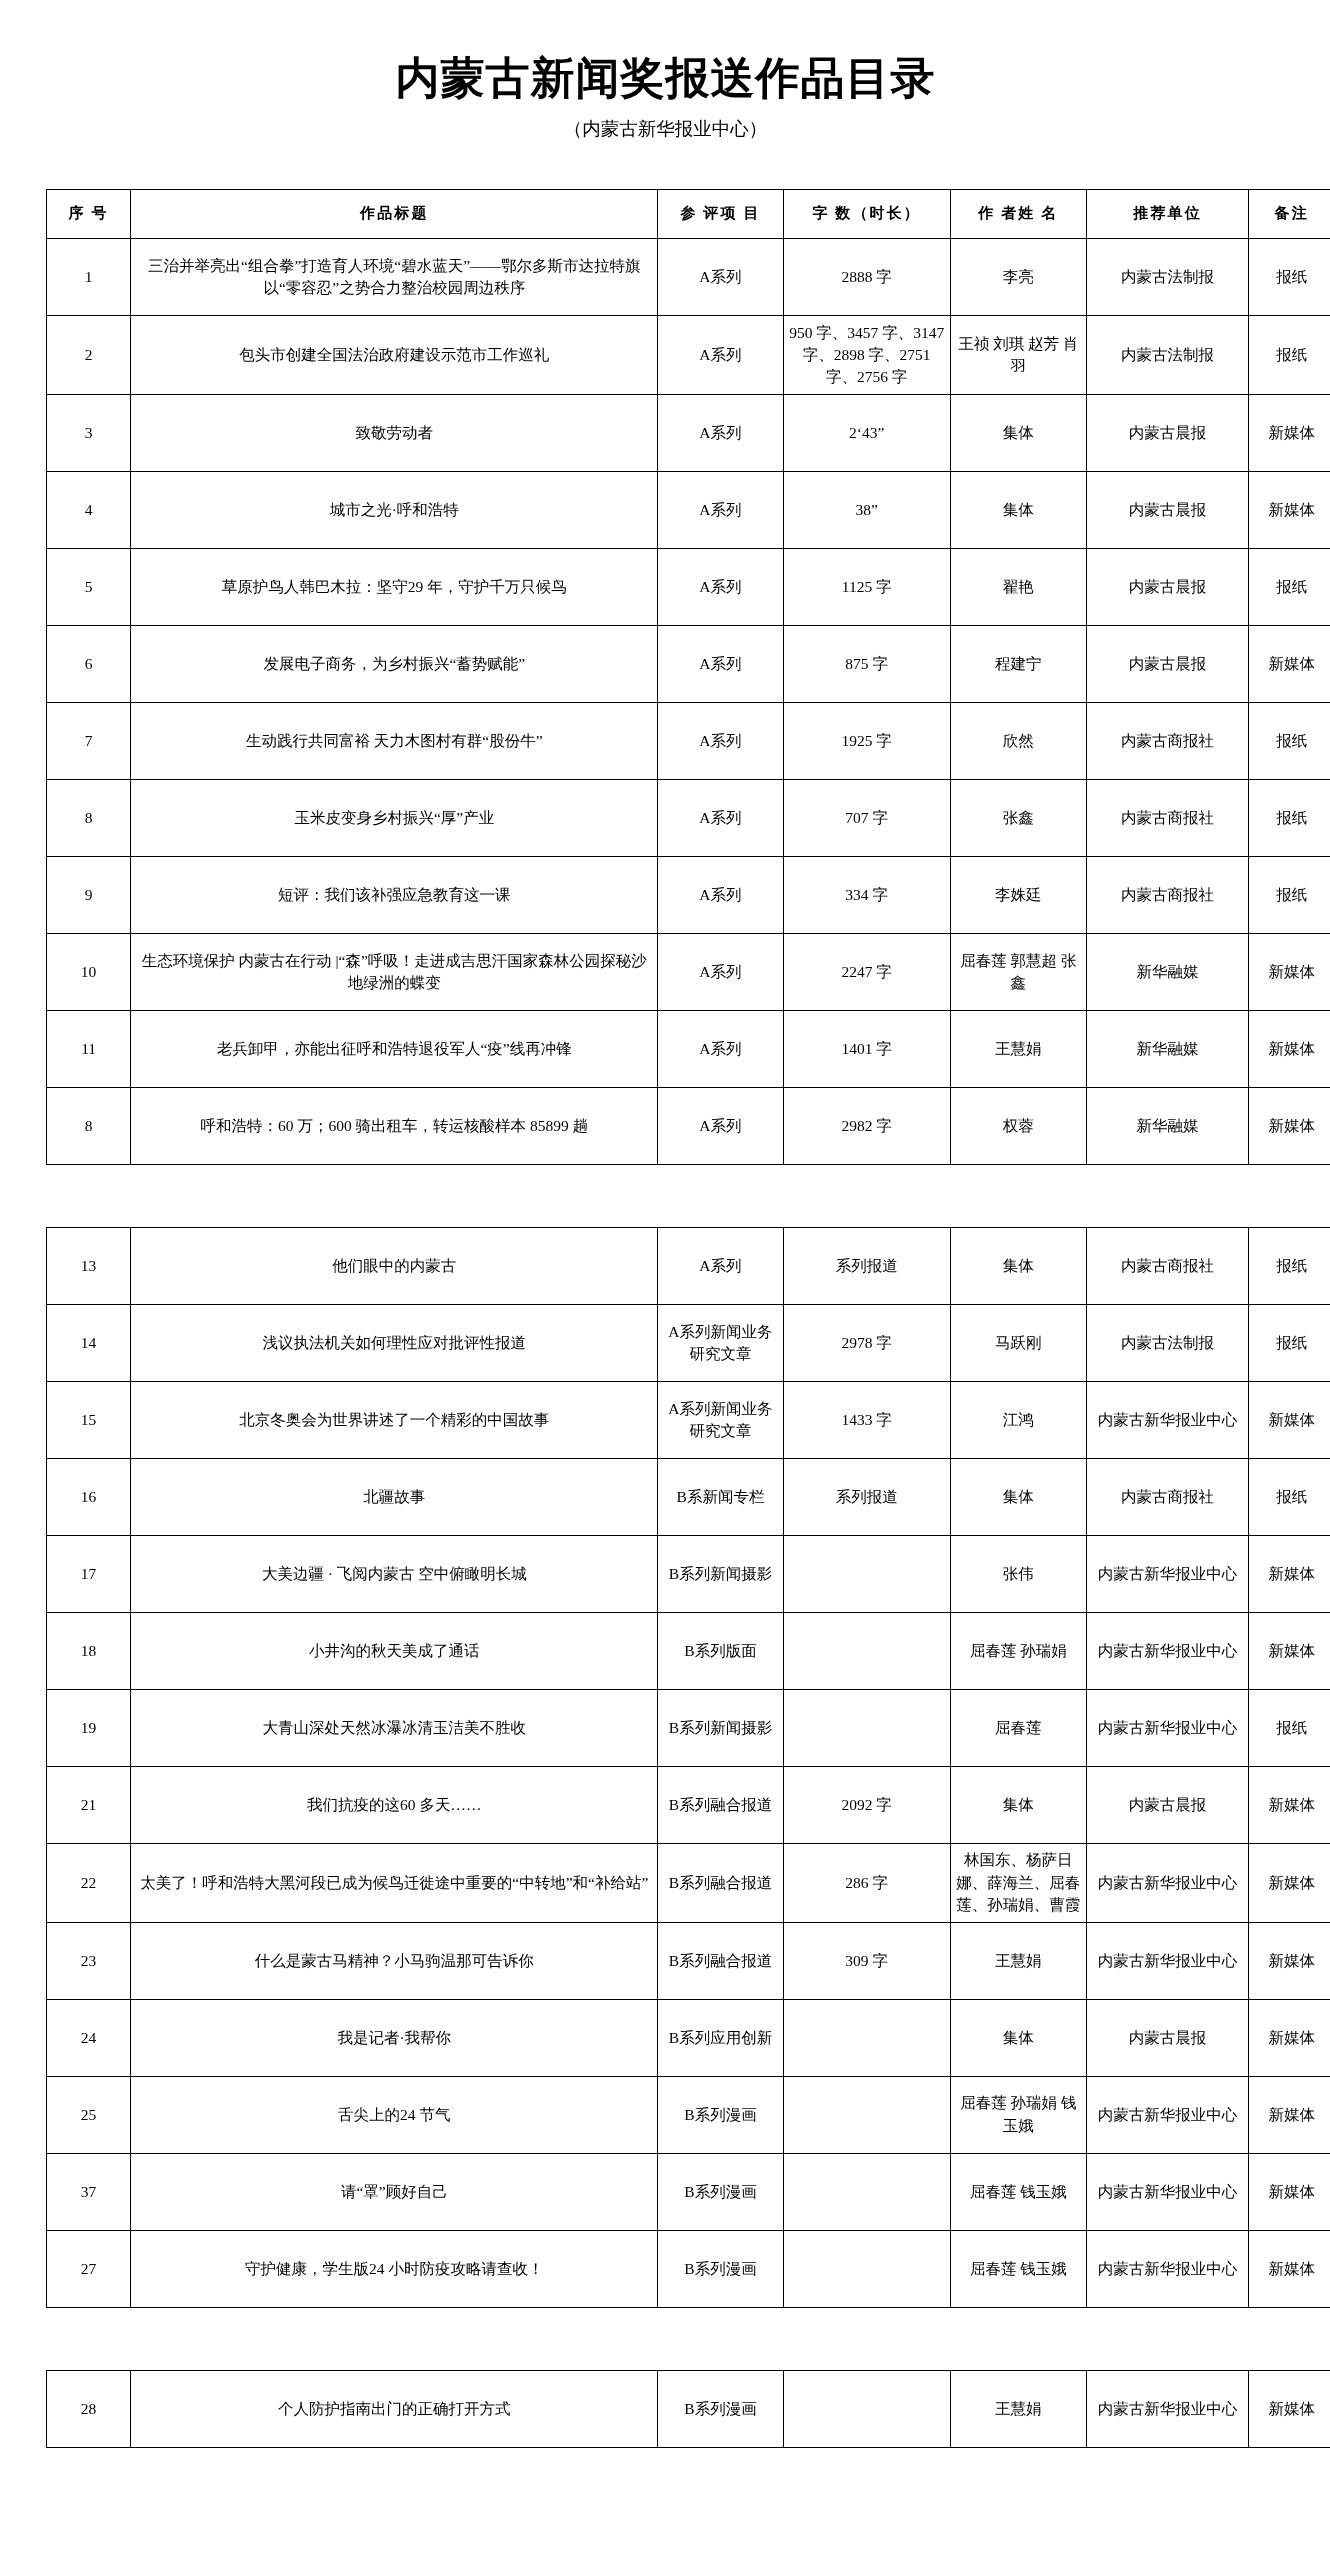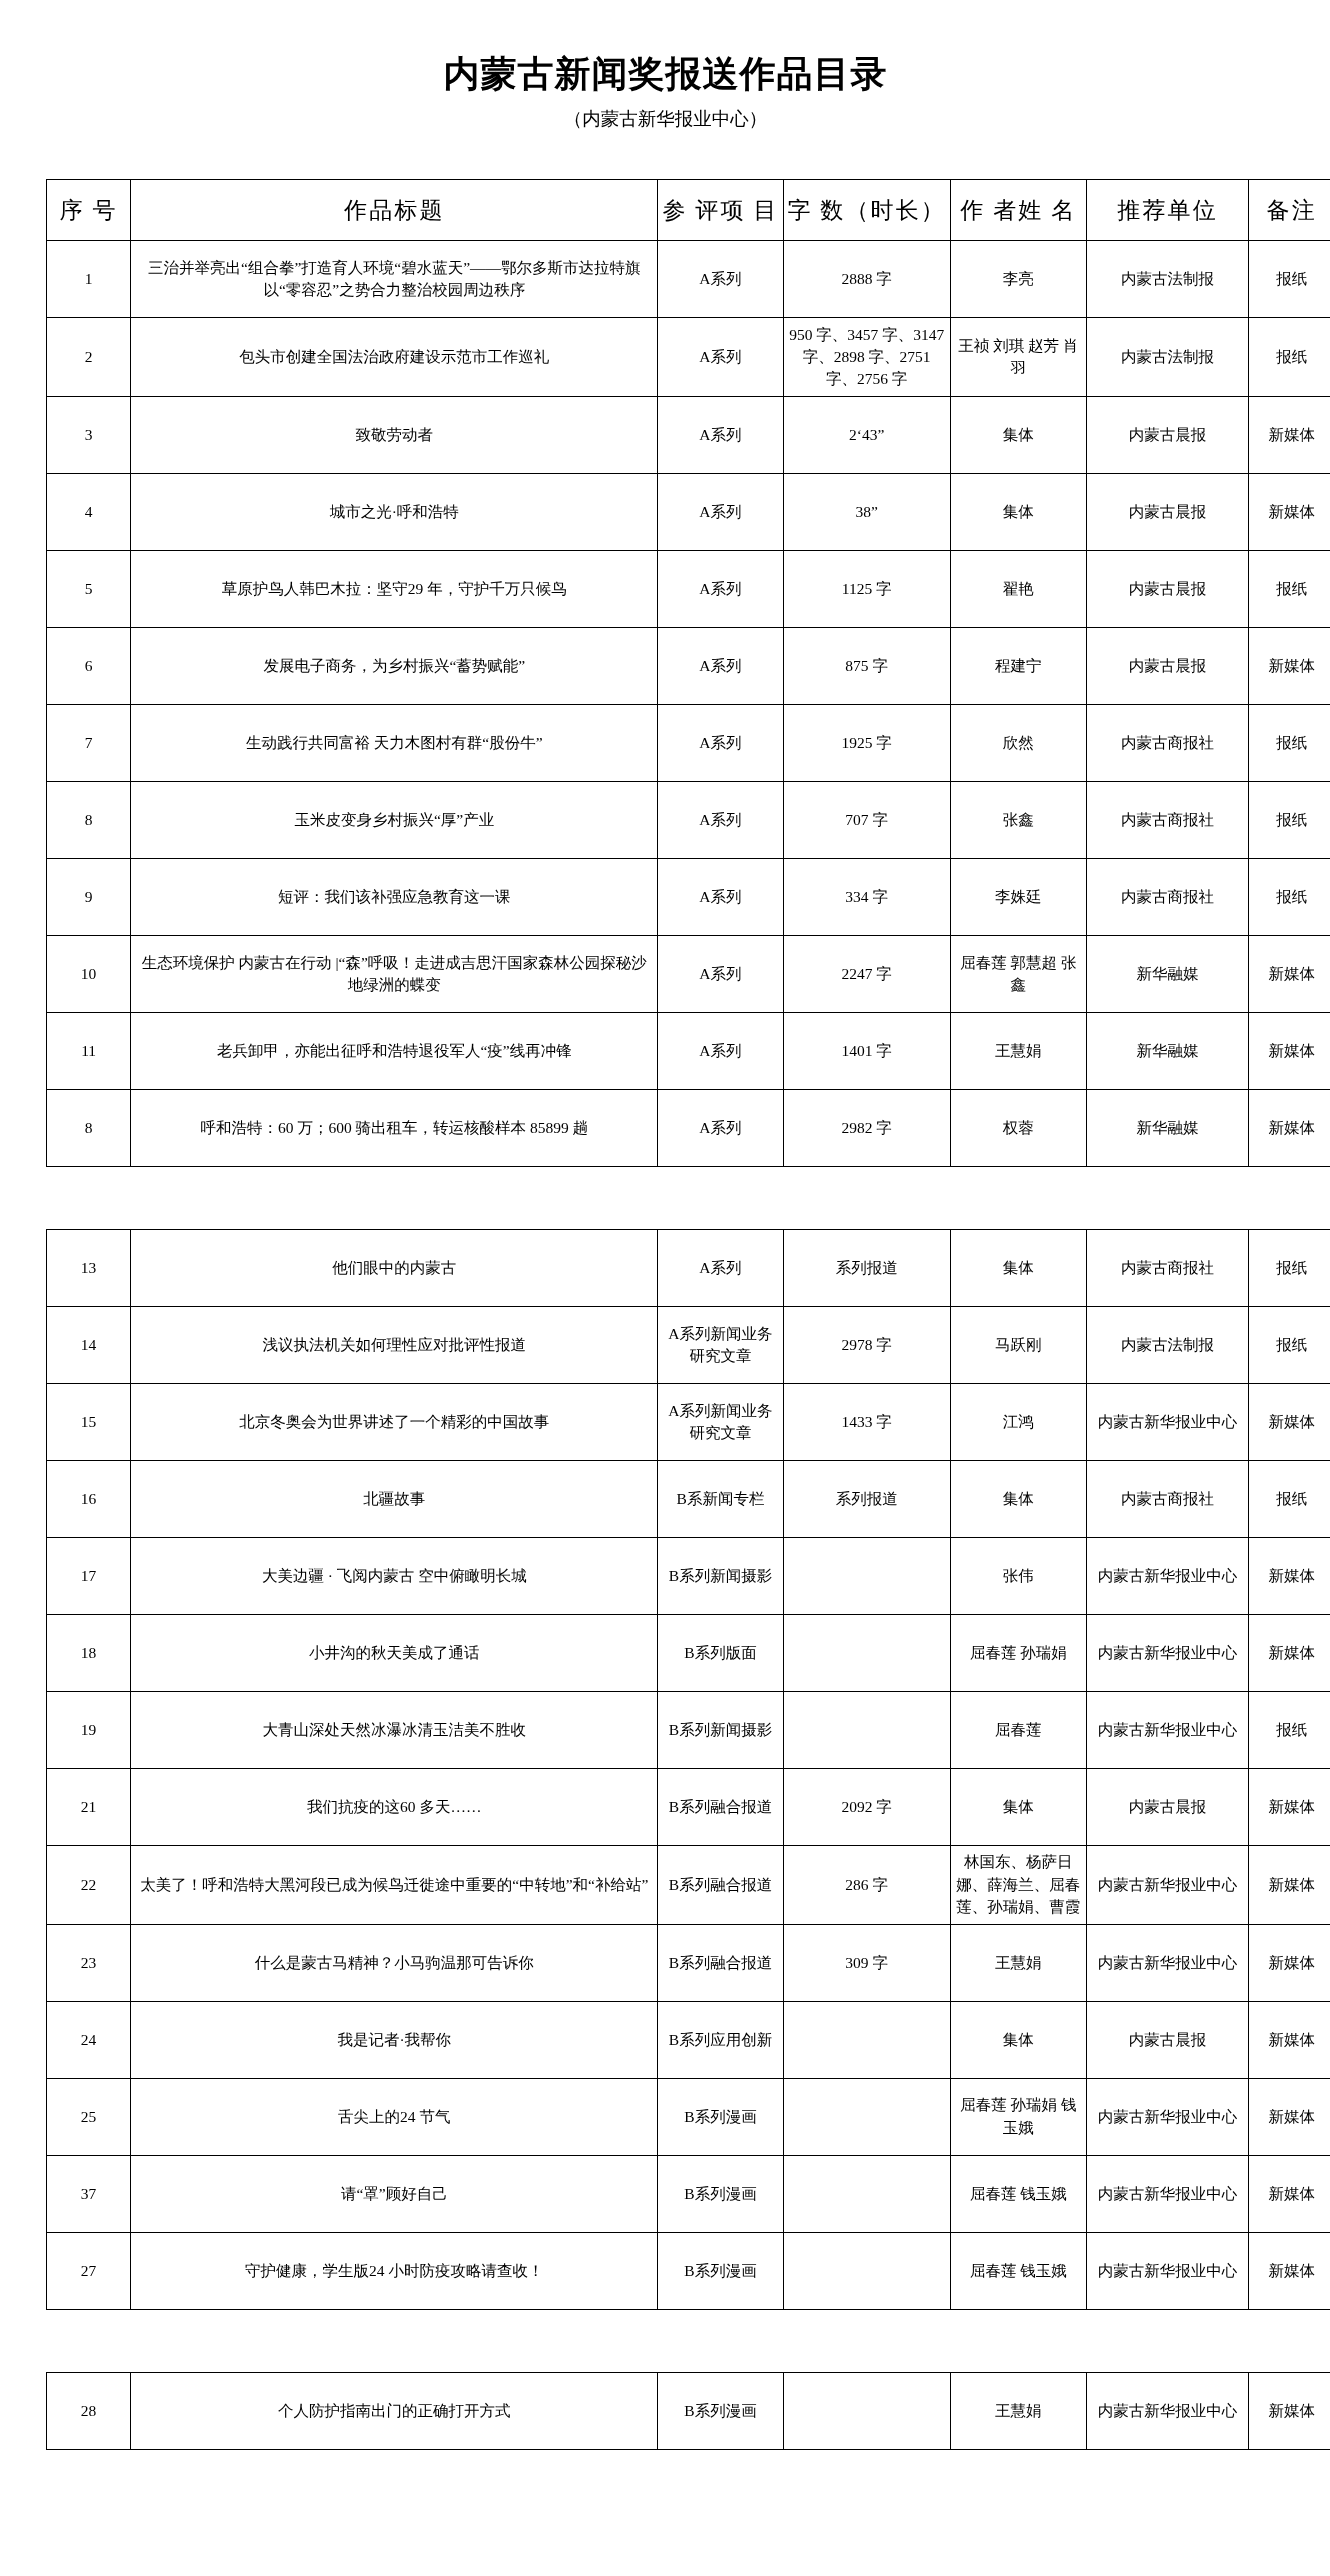--- a/index.html
+++ b/index.html
@@ -12,21 +12,21 @@
     font-family: "Liberation Serif", "DejaVu Serif", serif;
     color: #000000;
   }
   .page {
     width: 1331px;
     box-sizing: border-box;
     padding: 31px 46px 41px 46px;
   }
   .doc-title {
     text-align: center;
-    font-size: 36px;
+    font-size: 44px;
     font-weight: bold;
     letter-spacing: 1px;
     line-height: 1.2;
     margin: 20.6px 0 12.4px 0;
     font-family: "DejaVu Serif", "Liberation Serif", serif;
   }
   .doc-subtitle {
     text-align: center;
     font-size: 18.5px;
     line-height: 1.3;
@@ -40,22 +40,22 @@
   table.catalog td, table.catalog th {
     border: 1px solid #000000;
     text-align: center;
     vertical-align: middle;
     padding: 5.2px 3.1px;
     font-size: 15.5px;
     line-height: 1.45;
     word-break: break-all;
   }
   table.catalog thead th {
-    font-weight: normal;
-    font-size: 23px;
+    font-weight: bold;
+    font-size: 15px;
     letter-spacing: 2.1px;
     padding: 13.4px 3.1px;
   }
   .col-no      { width: 77px; }
   .col-title   { width: 520px; }
   .col-cat     { width: 118px; }
   .col-count   { width: 160px; }
   .col-author  { width: 129px; }
   .col-unit    { width: 155px; }
   .col-remark  { width: 79px; }

